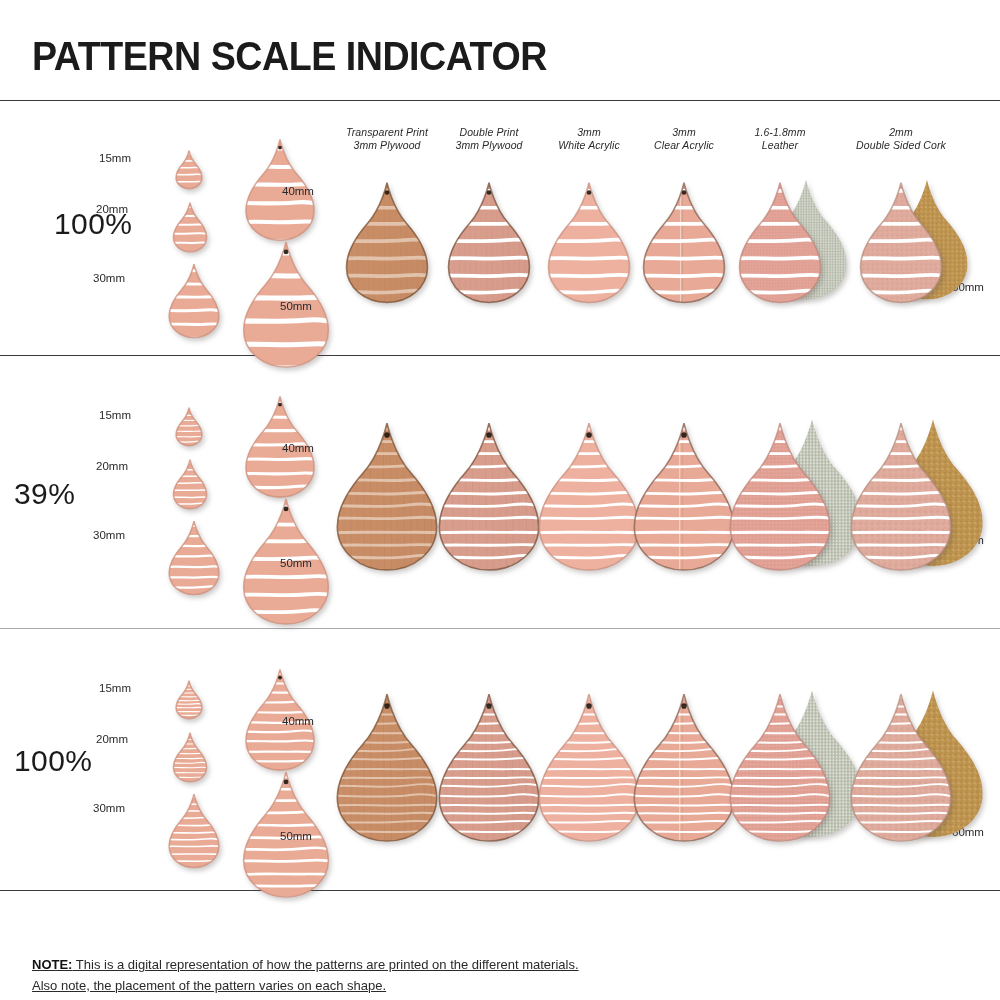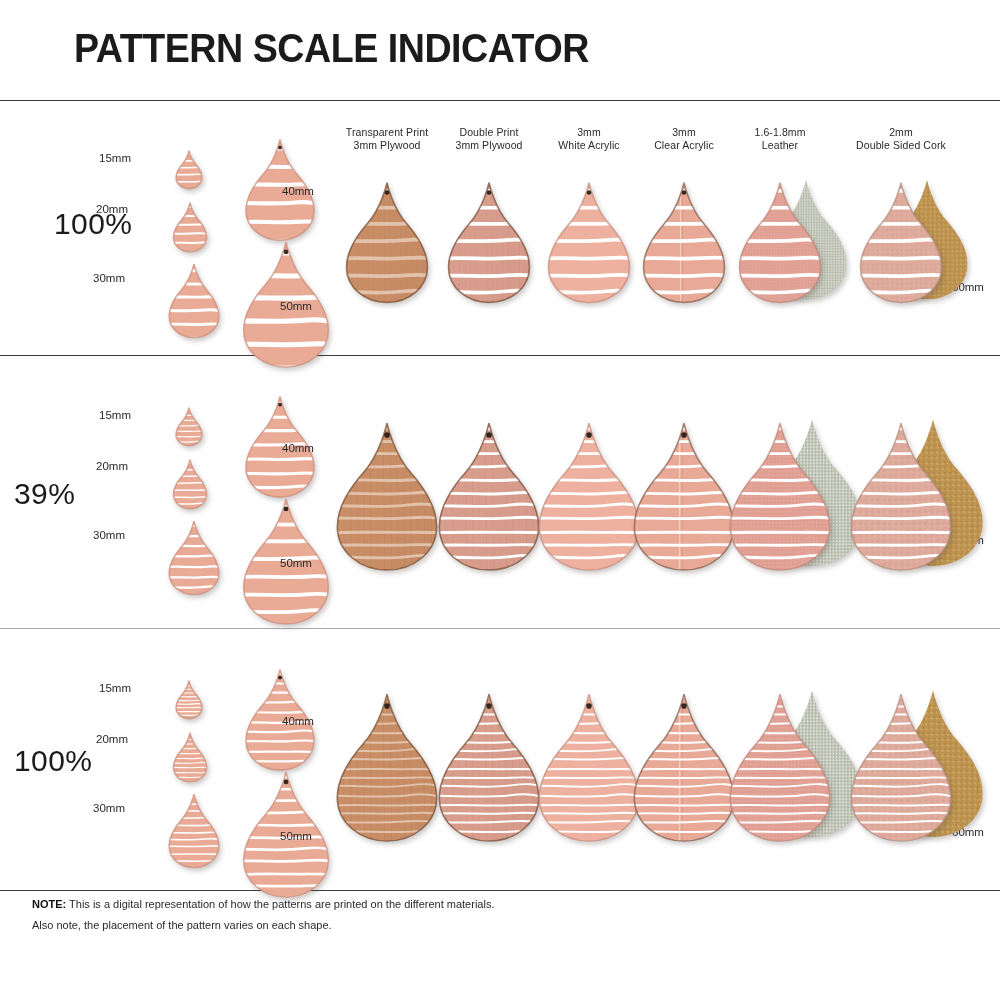--- a/index.html
+++ b/index.html
@@ -9,39 +9,40 @@
     background:#ffffff;
     font-family:"Liberation Sans", sans-serif;
     color:#231f20;
     overflow:hidden;
     position:relative;
   }
   .page{position:absolute;inset:0;}
 
   
   .header{
-    position:absolute;left:0;top:0;width:952px;height:100px;margin-left:42px;
+    position:absolute;left:0;top:8px;width:952px;height:100px;
   }
   .title{
     position:absolute;left:32px;top:26px;
     font-size:40px;line-height:44px;
     font-weight:700;letter-spacing:-0.5px;
     font-family:"Liberation Sans", sans-serif;
     transform:scaleX(0.94);transform-origin:left center;
     color:#1b1b1b;white-space:nowrap;
   }
   .rule{position:absolute;left:0;width:1000px;height:0;border-top:1.4px solid #3b3b3f;}
   .rule.light{border-top:1.4px solid #a9a9ad;}
 
   
   .colheads{position:absolute;left:0;top:126px;width:1000px;height:34px;}
   .colhead{
     position:absolute;top:0;width:150px;margin-left:-75px;
     text-align:center;font-size:10.5px;line-height:13px;color:#2a2a2c;
     letter-spacing:0.1px;
+    font-style:italic;
   }
   .colhead span{display:block;}
 
   
   .row{position:absolute;left:0;width:1000px;}
   .scale-label{
     position:absolute;left:14px;
     font-size:30px;line-height:32px;color:#1b1b1b;
     letter-spacing:0.4px;font-weight:400;
   }
@@ -59,22 +60,22 @@
   }
   .drop svg{display:block;overflow:visible;}
 
   .mmtag{
     position:absolute;font-size:11.5px;line-height:13px;color:#2a2a2c;
     white-space:nowrap;
   }
 
   
   .note{
-    position:absolute;left:32px;top:894px;width:900px;
-    font-size:11px;line-height:21px;color:#2a2a2c;
+    position:absolute;left:32px;top:954px;width:900px;
+    font-size:13px;line-height:21px;color:#2a2a2c;text-decoration:underline;
   }
   .note b{font-weight:700;color:#121212;}
   .note div{white-space:nowrap;}
 </style>
 </head>
 <body>
 
 <div class="page">
 
   <div class="header">

